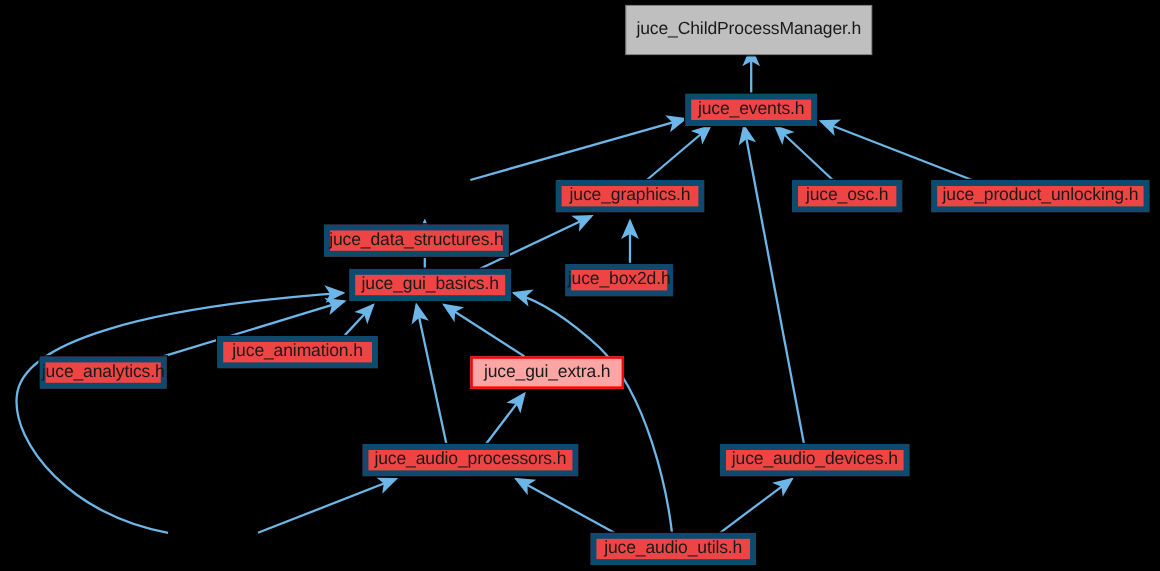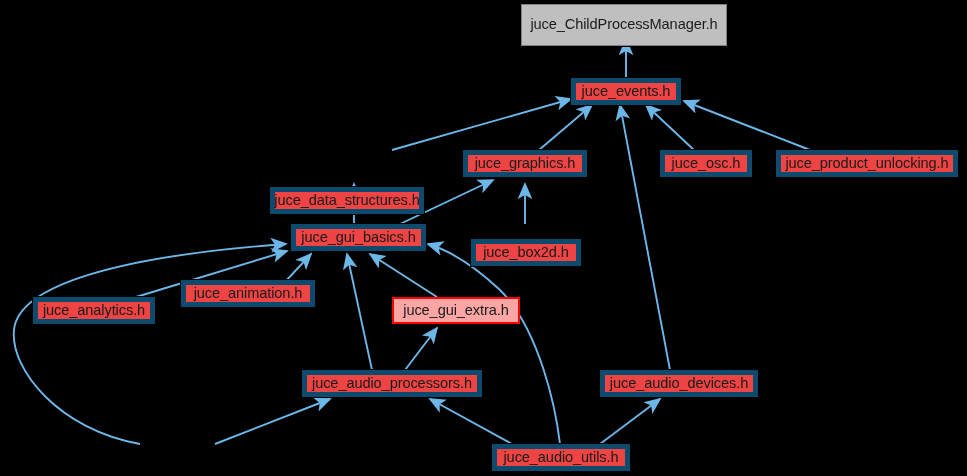--- a/index.html
+++ b/index.html
@@ -108,25 +108,25 @@
   </div>
 
   <div class="node" style="left:660px;top:150px;width:92px;height:27px;">
     <span class="node-label">juce_osc.h</span>
   </div>
 
   <div class="node" style="left:291px;top:224px;width:135px;height:27px;">
     <span class="node-label">juce_gui_basics.h</span>
   </div>
 
-  <div class="node" style="left:471px;top:239px;width:110px;height:27px;">
+  <div class="node" style="left:471px;top:220px;width:90px;height:27px;">
     <span class="node-label">juce_box2d.h</span>
   </div>
 
-  <div class="node" style="left:33px;top:297px;width:122px;height:27px;">
+  <div class="node" style="left:33px;top:297px;width:106px;height:27px;">
     <span class="node-label">juce_analytics.h</span>
   </div>
 
   <div class="node" style="left:181px;top:280px;width:134px;height:27px;">
     <span class="node-label">juce_animation.h</span>
   </div>
 
   <div class="node highlight" style="left:392px;top:297px;width:128px;height:27px;">
     <span class="node-label">juce_gui_extra.h</span>
   </div>

